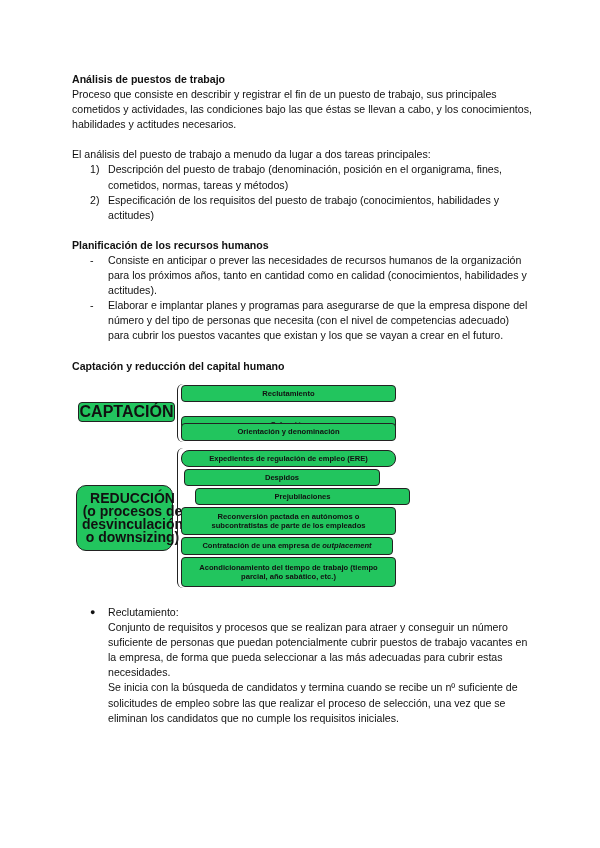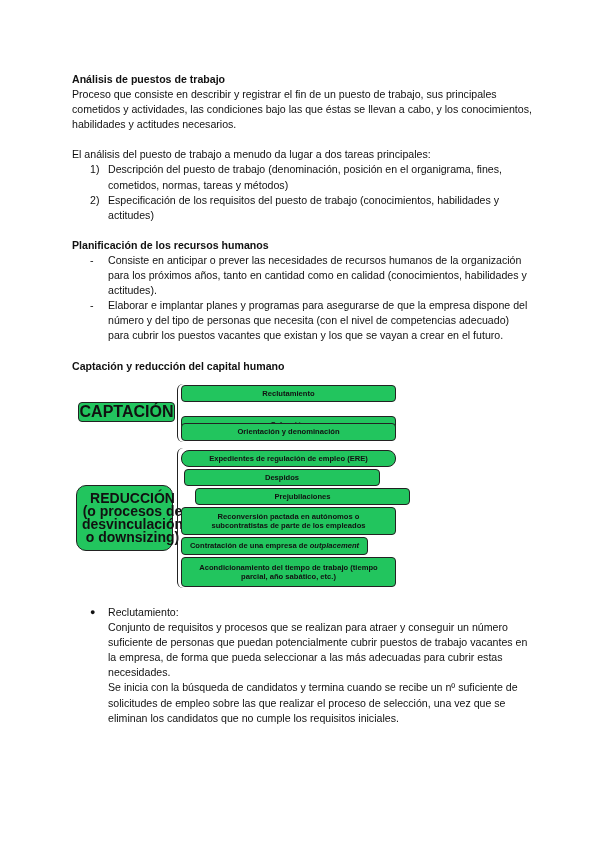--- a/index.html
+++ b/index.html
@@ -54,21 +54,21 @@
 
   <div class="box big" style="left:76px; top:485px; width:97px; height:66px; flex-direction:column;">
     <span>REDUCCIÓN</span>
     <span>(o procesos de desvinculación o downsizing)</span>
   </div>
   <div class="brace" style="left:177px; top:448px; height:140px;"></div>
   <div class="box" style="left:181px; top:450px; width:215px; height:17px;border-radius:8px;">Expedientes de regulación de empleo (ERE)</div>
   <div class="box" style="left:184px; top:469px; width:196px; height:17px;">Despidos</div>
   <div class="box" style="left:181px; top:488px; width:215px; height:17px;margin-left:14px;">Prejubilaciones</div>
   <div class="box" style="left:181px; top:507px; width:215px; height:28px; padding:0 14px;">Reconversión pactada en autónomos o subcontratistas de parte de los empleados</div>
-  <div class="box" style="left:181px; top:537px; width:187px; height:18px; white-space:nowrap;align-items:center;">
+  <div class="box" style="left:181px; top:537px; width:212px; height:18px; white-space:nowrap;align-items:center;">
     <span>Contratación de una empresa de</span>&nbsp;<em>outplacement</em>
   </div>
   <div class="box" style="left:181px; top:557px; width:215px; height:30px; padding:5px 10px;">Acondicionamiento del tiempo de trabajo (tiempo parcial, año sabático, etc.)</div>
 </div>
 
 <div class="page" style="top:605px;">
   <ul class="list bullet">
     <li>
       <span class="marker">●</span>
       <p>Reclutamiento:</p>

